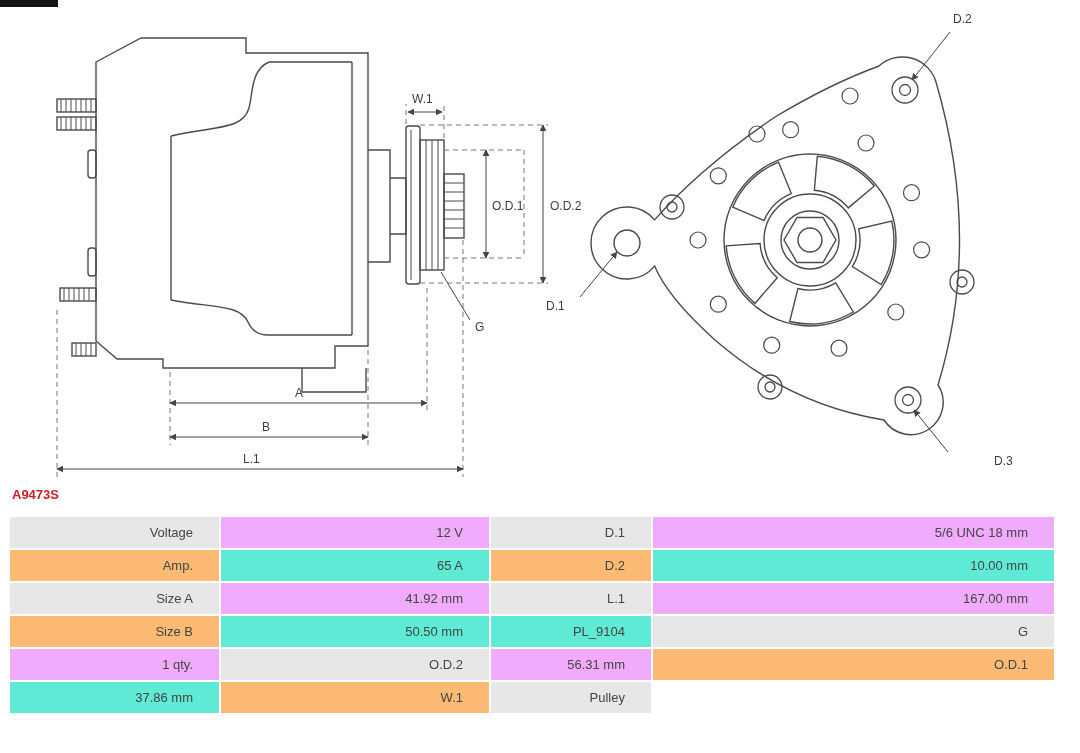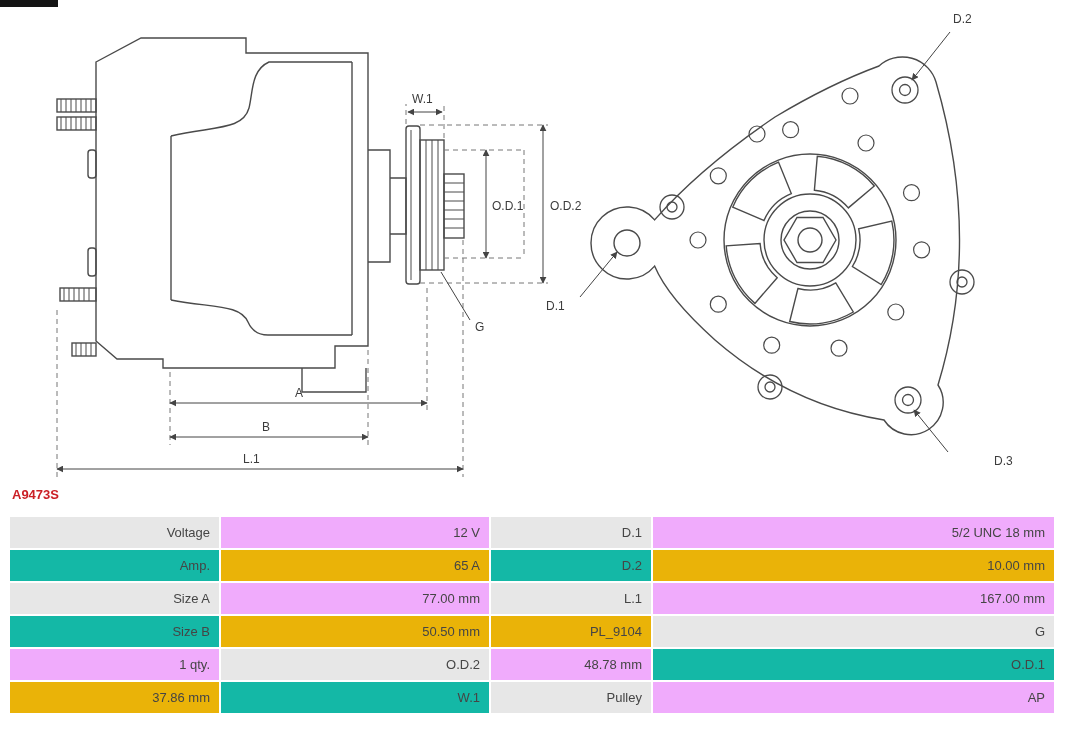--- a/index.html
+++ b/index.html
@@ -5,25 +5,25 @@
   html,body{margin:0;padding:0;background:#fff;}
   .canvas{position:relative;width:1080px;height:753px;background:#fff;overflow:hidden;
           font-family:"Liberation Sans","DejaVu Sans",sans-serif;}
   .logo-frag{position:absolute;left:0;top:0;width:58px;height:7px;background:#141414;}
   .drawing{position:absolute;left:0;top:0;}
   .dim-label{position:absolute;font-size:12px;color:#3c3c3c;white-space:nowrap;}
   .part-number{position:absolute;left:12px;top:487px;font-size:13px;font-weight:bold;color:#cb2026;cursor:pointer;}
   .spec-table{position:absolute;left:10px;top:517px;width:1044px;display:grid;
               grid-template-columns:209px 268px 160px 1fr;gap:2px;background:#fff;
               grid-auto-rows:31px;font-size:13px;color:#454545;}
-  .cell{display:flex;align-items:center;justify-content:flex-end;padding-right:9px;box-sizing:border-box;}
+  .cell{display:flex;align-items:center;justify-content:flex-end;padding-right:26px;box-sizing:border-box;}
   .cell.lbl.odd{background:#e7e7e7;}
   .cell.val.odd{background:#f0abfc;}
-  .cell.lbl.even{background:#14b8a6;}
-  .cell.val.even{background:#eab308;}
+  .cell.lbl.even{background:#fdba74;}
+  .cell.val.even{background:#5eead4;}
   .cell.empty{background:transparent;}
 </style>
 </head>
 <body>
 
 <div class="canvas">
 
   <div class="logo-frag"></div>
 
   <svg class="drawing" width="1080" height="490" viewBox="0 0 1080 490">
@@ -159,44 +159,43 @@
   <span class="dim-label" style="left:546px;top:299px;">D.1</span>
   <span class="dim-label" style="left:950px;top:454px;margin-left:44px;">D.3</span>
 
   <div class="part-number">A9473S</div>
 
   <div class="spec-table">
 
     <div class="cell lbl odd">Voltage</div>
     <div class="cell val odd">12 V</div>
     <div class="cell lbl odd">D.1</div>
-    <div class="cell val odd">5/2 UNC 18 mm</div>
+    <div class="cell val odd">5/6 UNC 18 mm</div>
 
     <div class="cell lbl even">Amp.</div>
     <div class="cell val even">65 A</div>
     <div class="cell lbl even">D.2</div>
     <div class="cell val even">10.00 mm</div>
 
     <div class="cell lbl odd">Size A</div>
-    <div class="cell val odd">77.00 mm</div>
+    <div class="cell val odd">41.92 mm</div>
     <div class="cell lbl odd">L.1</div>
     <div class="cell val odd">167.00 mm</div>
 
     <div class="cell lbl even">Size B</div>
     <div class="cell val even">50.50 mm</div>
     <div class="cell val even">PL_9104</div>
 
     <div class="cell lbl odd">G</div>
     <div class="cell val odd">1 qty.</div>
     <div class="cell lbl odd">O.D.2</div>
-    <div class="cell val odd">48.78 mm</div>
+    <div class="cell val odd">56.31 mm</div>
 
     <div class="cell lbl even">O.D.1</div>
     <div class="cell val even">37.86 mm</div>
     <div class="cell lbl even">W.1</div>
 
     <div class="cell lbl odd">Pulley</div>
-    <div class="cell val odd">AP</div>
     <div class="cell empty"></div>
     <div class="cell empty"></div>
   </div>
 
 </div>
 
 </body></html>

